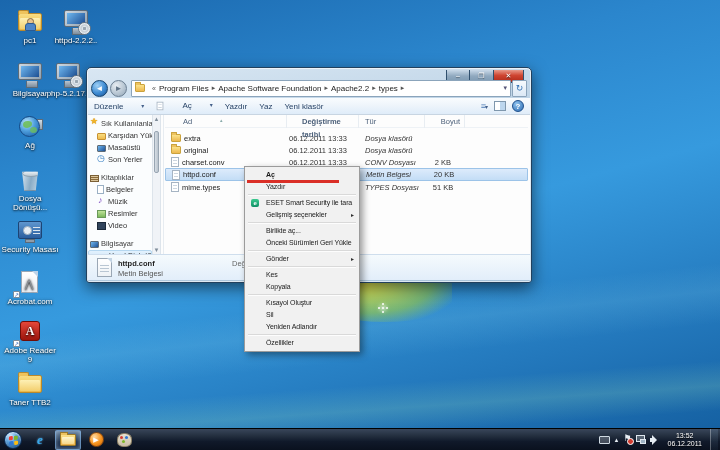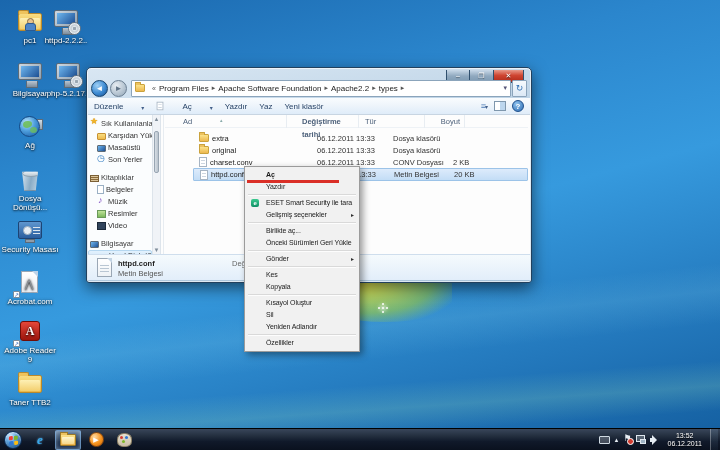--- a/index.html
+++ b/index.html
@@ -94,21 +94,21 @@
     color:#2f6fb3;font-size:9px;line-height:15px;text-align:center;border-radius:1px;flex:none;}
   .search-field{width:104px;height:17px;margin-left:3px;background:#fff;border:1px solid #8ba4bb;border-radius:1px;
     display:flex;align-items:center;padding:0 3px;font-size:8px;color:#8a8a8a;flex:none;}
   .mag{margin-left:auto;width:7px;height:7px;position:relative;flex:none;}
   .mag::before{content:"";position:absolute;left:0;top:0;width:5px;height:5px;border:1px solid #3a7ab8;border-radius:50%;}
   .mag::after{content:"";position:absolute;right:0;bottom:0;width:3px;height:1px;background:#3a7ab8;transform:rotate(45deg);}
 
   .cmd-bar{position:absolute;left:1px;top:30px;right:1px;height:17px;
     background:linear-gradient(#f9fcfe,#edf4fb 50%,#dfecf9);border-bottom:1px solid #c8d5e2;
     display:flex;align-items:center;font-size:8px;color:#1e3a5f;padding:0 6px;}
-  .cmd-item{margin-right:12px;display:flex;align-items:flex-end;gap:18px;white-space:nowrap;}
+  .cmd-item{margin-right:12px;display:flex;align-items:flex-start;gap:18px;white-space:nowrap;}
   .cmd-caret{font-size:6px;color:#44608a;}
   .cmd-right{margin-left:auto;display:flex;align-items:center;gap:6px;}
   .views-glyph{color:#4a7ab5;font-weight:bold;font-size:9px;letter-spacing:-1px;}
   .preview-icon{width:12px;height:10px;border:1px solid #7f97ad;background:linear-gradient(90deg,#fff 0 55%,#bcd6ee 55%);}
   .help-icon{width:12px;height:12px;border-radius:50%;background:radial-gradient(circle at 35% 30%,#8fc3ef,#2e6db3);
     color:#fff;font-size:8px;line-height:12px;text-align:center;font-weight:bold;border:1px solid #1d4f8c;}
 
   .main{position:absolute;left:1px;top:47px;right:1px;bottom:28px;background:#fdfdfd;overflow:hidden;}
   .nav-pane{position:absolute;left:0;top:0;width:64px;bottom:0;background:#fbfdfe;font-size:7.5px;color:#333;}
   .nav-row{position:absolute;left:0;right:0;height:11px;display:flex;align-items:center;white-space:nowrap;overflow:hidden;}
@@ -136,26 +136,26 @@
   .v-div{position:absolute;left:75px;top:0;bottom:0;width:1px;background:#e7ecf1;}
 
   .flist{position:absolute;left:77px;top:0;right:2px;font-size:7.5px;color:#222;}
   .fhead{display:flex;height:13px;align-items:center;color:#4c607a;border-bottom:1px solid #eef2f6;position:relative;}
   .fh{height:13px;line-height:13px;border-right:1px solid #e8edf2;}
   .fh-name{width:122px;padding-left:18px;position:relative;}
   .sortc{position:absolute;left:55px;top:-1px;font-size:5px;color:#8aa;}
   .fh-date{width:72px;padding-left:15px;font-weight:bold;}
   .fh-type{width:66px;padding-left:6px;}
   .fh-size{width:40px;text-align:right;padding-right:4px;}
-  .frows{margin-top:4px;margin-left:28px;}
+  .frows{margin-top:4px;}
   .frow{display:flex;height:12px;align-items:center;}
   .fc-name{width:122px;display:flex;align-items:center;padding-left:6px;gap:3px;}
   .fc-date{width:72px;padding-left:2px;color:#333;}
-  .fc-type{width:66px;padding-left:6px;color:#333;}
-  .fc-size{width:40px;text-align:left;padding-right:4px;color:#333;}
+  .fc-type{width:66px;padding-left:6px;color:#333;font-style:italic;}
+  .fc-size{width:40px;text-align:center;padding-right:4px;color:#333;}
   .frow.sel{background:linear-gradient(#ddebfb,#c3ddf6);border:1px solid #9cc3e8;border-radius:1px;height:13px;}
   .fi-folder{width:10px;height:8px;background:linear-gradient(#fbe289,#edb84f);border:1px solid #caa23d;border-radius:1px;position:relative;flex:none;}
   .fi-folder::before{content:"";position:absolute;top:-3px;left:-1px;width:4px;height:2px;background:#edc25f;border:1px solid #caa23d;border-bottom:none;border-radius:1px 1px 0 0;}
   .fi-doc{width:8px;height:10px;background:#fff;border:1px solid #a6b4c3;position:relative;flex:none;}
   .fi-doc::before{content:"";position:absolute;left:1px;right:1px;top:2px;height:6px;background:repeating-linear-gradient(#cdd6e0 0 1px,transparent 1px 3px);}
 
   .details{position:absolute;left:1px;right:1px;bottom:2px;height:26px;border-top:1px solid #cfdeed;
     background:linear-gradient(#f5fafd,#e2eefa);font-size:7.5px;color:#444;}
   .big-doc{position:absolute;left:9px;top:3px;width:15px;height:19px;background:linear-gradient(#fff,#eef2f6);border:1px solid #9aa7b5;}
   .big-doc::before{content:"";position:absolute;right:-1px;top:-1px;border-style:solid;border-width:0 5px 5px 0;border-color:transparent #c3d4e4 transparent transparent;}
@@ -222,21 +222,21 @@
 <div class="streak streak2"></div>
 <div class="flare"></div>
 
 <div class="dicon" style="left:1px;top:8px">
   <div class="dico">
       <div class="dxf"></div>
       <div class="dxp-user"></div>
     </div>
   <span>pc1</span>
 </div>
-<div class="dicon" style="left:37px;top:8px">
+<div class="dicon" style="left:47px;top:8px">
   <div class="dico">
       <div class="dxm"></div>
       <div class="dxdisc"></div>
     </div>
   <span>httpd-2.2.2..</span>
 </div>
 <div class="dicon" style="left:1px;top:61px">
   <div class="dico">
       <div class="dxm"></div>
     </div>
@@ -438,20 +438,29 @@
           <div class="fc-size">2 KB</div>
         </div>
         <div class="frow sel">
           <div class="fc-name">
               <span class="fi-doc"></span>
               <span>httpd.conf</span>
             </div>
           <div class="fc-date">06.12.2011 13:33</div>
           <div class="fc-type">Metin Belgesi</div>
           <div class="fc-size">20 KB</div>
+        </div>
+        <div class="frow">
+          <div class="fc-name">
+              <span class="fi-doc"></span>
+              <span>mime.types</span>
+            </div>
+          <div class="fc-date">06.12.2011 13:33</div>
+          <div class="fc-type">TYPES Dosyası</div>
+          <div class="fc-size">51 KB</div>
         </div>
       </div>
     </div>
   </div>
 
   <div class="details">
     <div class="big-doc"></div>
     <div class="det-name">httpd.conf</div>
     <div class="det-type">Metin Belgesi</div>
     <div class="det-meta1"><span class="det-lab">Değiştirme tarihi:</span> <span>06.12.2011 13:33</span></div>

